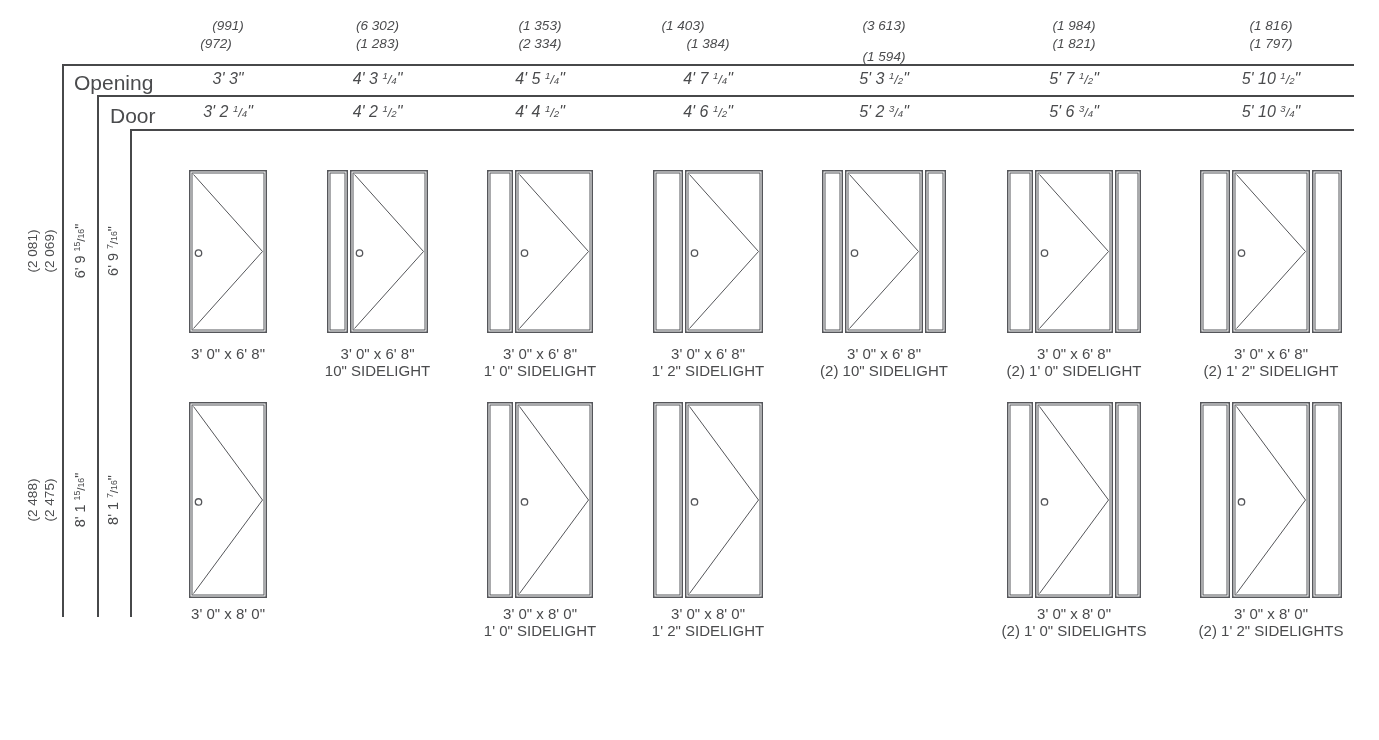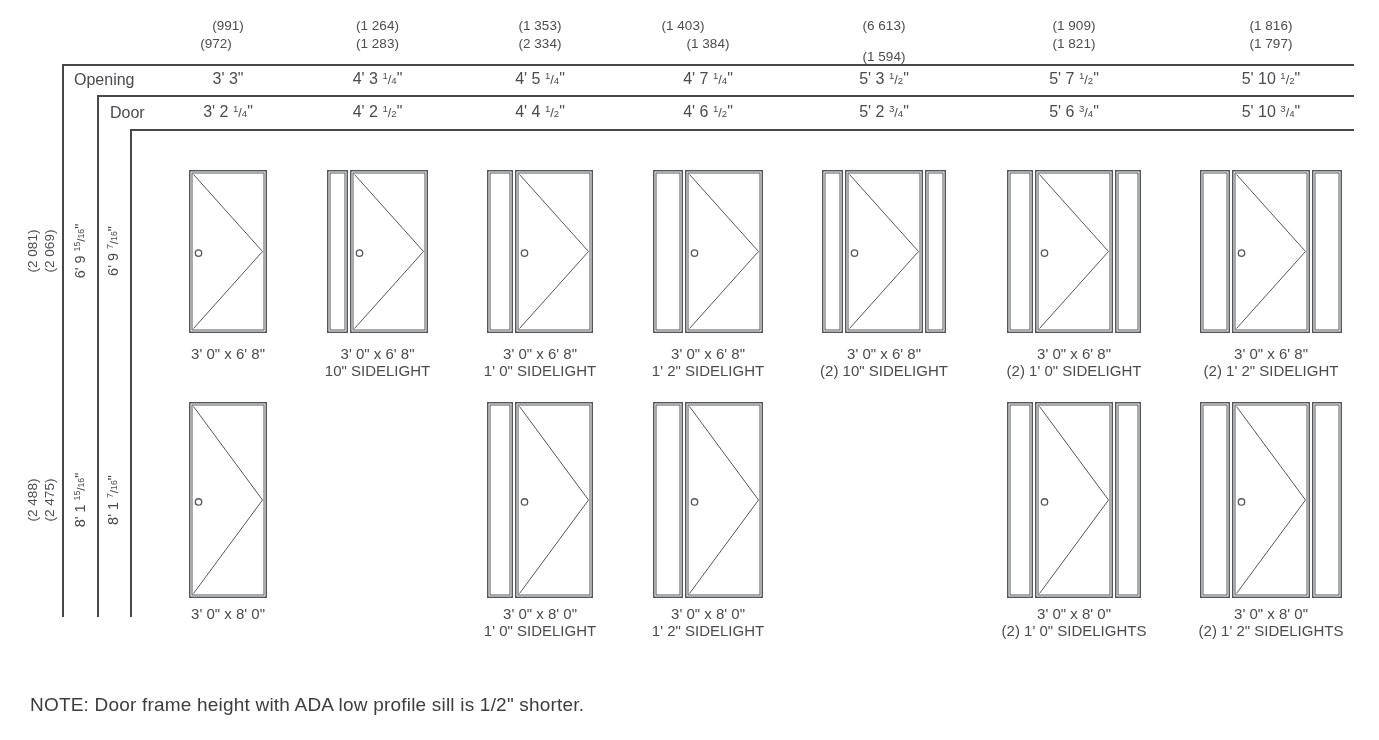--- a/index.html
+++ b/index.html
@@ -1,24 +1,24 @@
 <!DOCTYPE html>
 <html><head>
 <meta charset="utf-8">
 <style>
   html,body{margin:0;padding:0;background:#fff;}
   .canvas{position:relative;width:1379px;height:740px;background:#fff;overflow:hidden;
           font-family:"Liberation Sans",sans-serif;color:#4a4b4d;}
   .hline,.vline{position:absolute;background:#47484a;}
   .hline{height:2px;}
   .vline{width:2px;}
-  .hv{position:absolute;transform:translateX(-50%);white-space:nowrap;}
+  .hv{position:absolute;transform:translateX(-50%);white-space:nowrap;font-style:italic;}
   .m{font-size:13.5px;color:#4c4d4f;}
   .d{font-size:16px;color:#4a4b4d;}
-  .static-label{position:absolute;font-size:16px;white-space:nowrap;}
+  .static-label{position:absolute;font-size:21px;white-space:nowrap;}
   .rot{position:absolute;transform:translate(-50%,-50%) rotate(-90deg);white-space:nowrap;text-align:center;}
   .rot.m2{font-size:13.5px;line-height:17px;color:#4c4d4f;}
   .rot.dim{font-size:14.5px;}
   .dlabel{position:absolute;transform:translateX(-50%);white-space:nowrap;font-size:15px;line-height:17px;}
   .door-svg{position:absolute;}
   .note{position:absolute;left:30px;top:694px;font-size:19px;color:#3d3d3f;letter-spacing:.2px;white-space:nowrap;}
   .fr-n{font-size:.6em;vertical-align:.55em;}
   .fr-s{font-size:.8em;}
   .fr-d{font-size:.6em;vertical-align:.08em;}
 </style>
@@ -34,37 +34,37 @@
       <div class="hline" style="left:130px;top:129px;width:1224px"></div>
       <div class="vline" style="left:130px;top:129px;height:488px"></div>
     </div>
   <div class="static-label" id="opening-label" style="left:74px;top:71px">Opening</div>
   <div class="static-label" id="frame-label" style="left:110px;top:104px">Door</div>
   <div id="col-headers">
       <div class="hv m" style="left:228px;top:18px">(991)</div>
       <div class="hv m" style="left:216px;top:36px">(972)</div>
       <div class="hv d" style="left:228px;top:70px">3' 3"</div>
       <div class="hv d" style="left:228px;top:103px">3' 2 <span class="fr-n">1</span><span class="fr-s">/</span><span class="fr-d">4</span>"</div>
-      <div class="hv m" style="left:377.5px;top:18px">(1 264)</div>
+      <div class="hv m" style="left:377.5px;top:18px">(6 302)</div>
       <div class="hv m" style="left:377.5px;top:36px">(1 283)</div>
       <div class="hv d" style="left:377.5px;top:70px">4' 3 <span class="fr-n">1</span><span class="fr-s">/</span><span class="fr-d">4</span>"</div>
       <div class="hv d" style="left:377.5px;top:103px">4' 2 <span class="fr-n">1</span><span class="fr-s">/</span><span class="fr-d">2</span>"</div>
       <div class="hv m" style="left:540px;top:18px">(1 353)</div>
       <div class="hv m" style="left:540px;top:36px">(2 334)</div>
       <div class="hv d" style="left:540px;top:70px">4' 5 <span class="fr-n">1</span><span class="fr-s">/</span><span class="fr-d">4</span>"</div>
       <div class="hv d" style="left:540px;top:103px">4' 4 <span class="fr-n">1</span><span class="fr-s">/</span><span class="fr-d">2</span>"</div>
       <div class="hv m" style="left:683px;top:18px">(1 403)</div>
       <div class="hv m" style="left:708px;top:36px">(1 384)</div>
       <div class="hv d" style="left:708px;top:70px">4' 7 <span class="fr-n">1</span><span class="fr-s">/</span><span class="fr-d">4</span>"</div>
       <div class="hv d" style="left:708px;top:103px">4' 6 <span class="fr-n">1</span><span class="fr-s">/</span><span class="fr-d">2</span>"</div>
-      <div class="hv m" style="left:884px;top:18px">(6 613)</div>
+      <div class="hv m" style="left:884px;top:18px">(3 613)</div>
       <div class="hv m" style="left:884px;top:49px">(1 594)</div>
       <div class="hv d" style="left:884px;top:70px">5' 3 <span class="fr-n">1</span><span class="fr-s">/</span><span class="fr-d">2</span>"</div>
       <div class="hv d" style="left:884px;top:103px">5' 2 <span class="fr-n">3</span><span class="fr-s">/</span><span class="fr-d">4</span>"</div>
-      <div class="hv m" style="left:1074px;top:18px">(1 909)</div>
+      <div class="hv m" style="left:1074px;top:18px">(1 984)</div>
       <div class="hv m" style="left:1074px;top:36px">(1 821)</div>
       <div class="hv d" style="left:1074px;top:70px">5' 7 <span class="fr-n">1</span><span class="fr-s">/</span><span class="fr-d">2</span>"</div>
       <div class="hv d" style="left:1074px;top:103px">5' 6 <span class="fr-n">3</span><span class="fr-s">/</span><span class="fr-d">4</span>"</div>
       <div class="hv m" style="left:1271px;top:18px">(1 816)</div>
       <div class="hv m" style="left:1271px;top:36px">(1 797)</div>
       <div class="hv d" style="left:1271px;top:70px">5' 10 <span class="fr-n">1</span><span class="fr-s">/</span><span class="fr-d">2</span>"</div>
       <div class="hv d" style="left:1271px;top:103px">5' 10 <span class="fr-n">3</span><span class="fr-s">/</span><span class="fr-d">4</span>"</div>
     </div>
   <div id="row-headers">
       <div class="rot m2" style="left:41px;top:251px">
@@ -223,14 +223,13 @@
           <rect x="35" y="3" width="72" height="190" fill="none" stroke="#55565a" stroke-width="1"></rect>
           <polyline points="36.5,4.5 105.5,98 36.5,191.5" fill="none" stroke="#55565a" stroke-width="1"></polyline>
           <circle cx="41.5" cy="99.96000000000001" r="3.2" fill="#fff" stroke="#55565a" stroke-width="1.3"></circle>
           <rect x="112.75" y="0.75" width="28.5" height="194.5" fill="none" stroke="#55565a" stroke-width="1.5"></rect>
           <rect x="115" y="3" width="24" height="190" fill="none" stroke="#55565a" stroke-width="1"></rect>
         </svg>
         <div class="dlabel" style="left:1271px;top:605px">3' 0" x 8' 0"</div>
         <div class="dlabel" style="left:1271px;top:622px">(2) 1' 2" SIDELIGHTS</div>
       </div>
     </div>
-  <div class="note">NOTE: Door frame height with ADA low profile sill is 1/2" shorter.</div>
 </div>
 
 </body></html>

